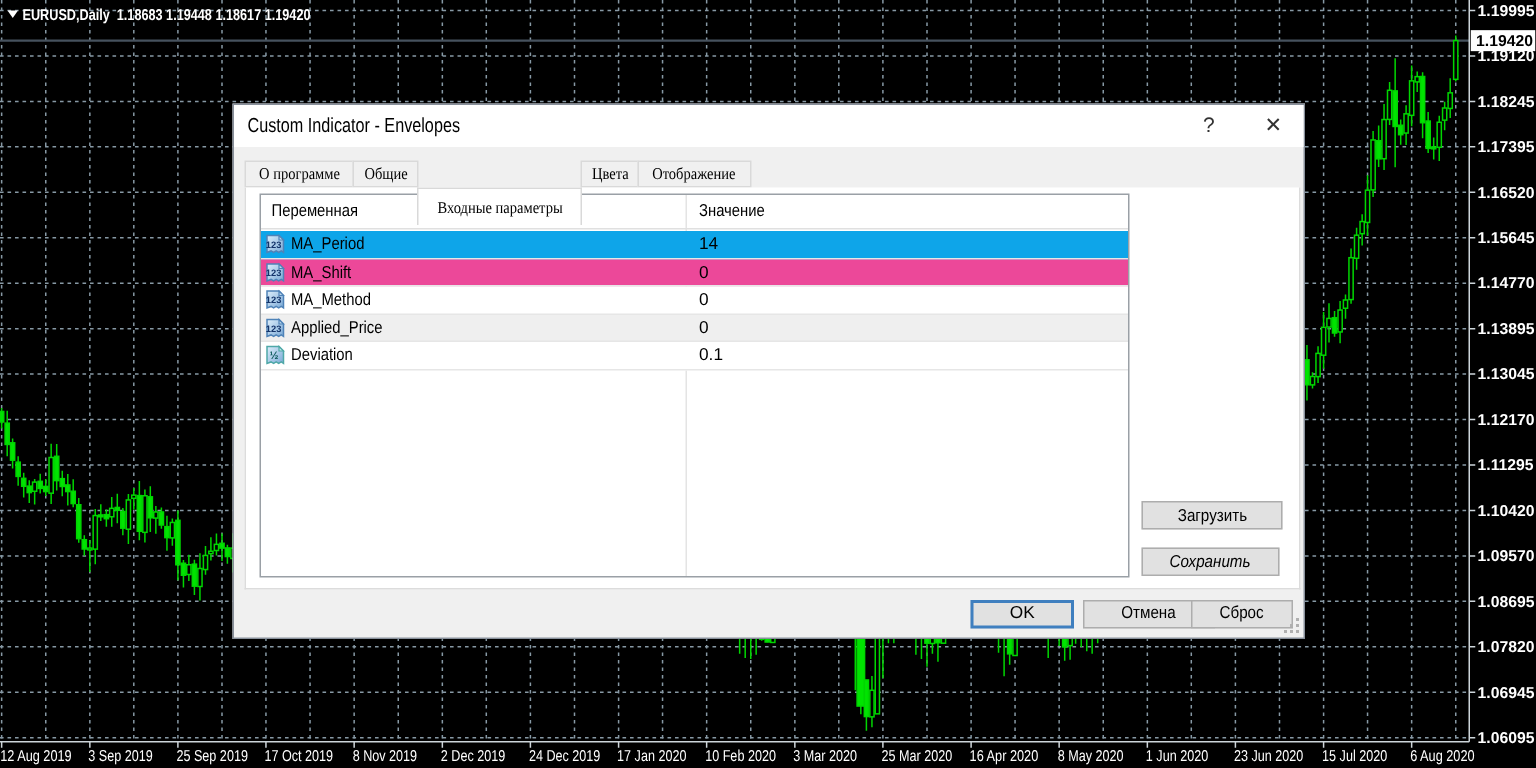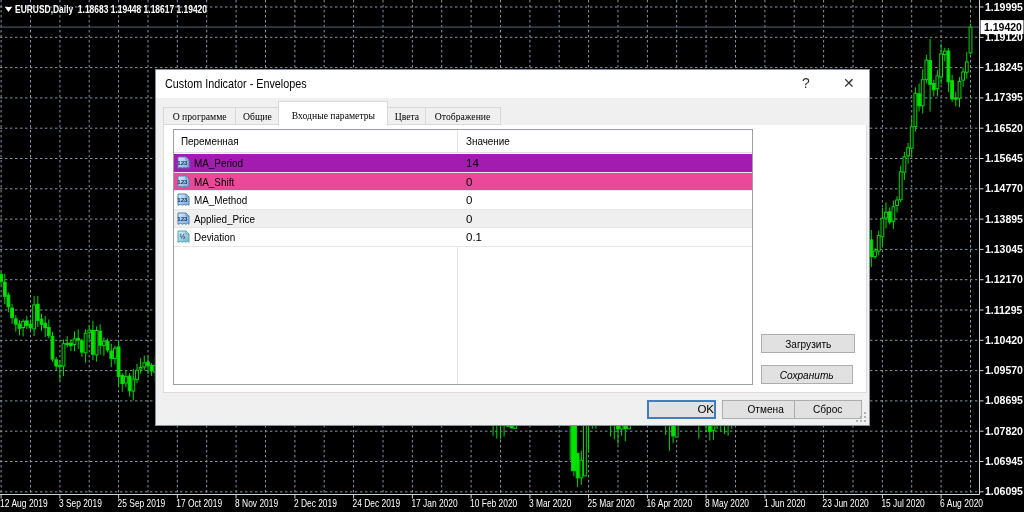--- a/index.html
+++ b/index.html
@@ -17,21 +17,21 @@
 #tbl .hdr .h2{position:absolute;left:292px;top:5px;}
 #colline{position:absolute;left:283px;top:0;width:1px;height:100%;background:#e4e4e4;}
 #rows{position:absolute;left:0;top:24px;width:100%;}
 .row{position:relative;width:100%;height:18.5px;border-bottom:1px solid #e6e6e6;font-size:11.5px;}
 .row .ic{position:absolute;left:3px;top:2px;}
 .row .rn{position:absolute;left:20px;top:3px;color:#000;}
 .row .rv{position:absolute;left:292px;top:3px;color:#000;}
 .btn{position:absolute;background:#e1e1e1;border:1px solid #adadad;font-size:11.5px;color:#000;text-align:center;font-family:"Liberation Sans", sans-serif;padding:0;}
 #bload{left:605px;top:264px;width:94px;height:19px;}
 #bsave{left:605px;top:295px;width:92px;height:19px;font-style:italic;}
-#bok{left:491px;top:330px;width:69px;height:19px;border:2px solid #3f7fbf;line-height:15px;text-align:right;}
+#bok{left:491px;top:330px;width:69px;height:19px;border:2px solid #3f7fbf;line-height:15px;}
 #bcancel{left:566px;top:330px;width:88px;height:19px;line-height:17px;}
 #breset{left:638px;top:330px;width:68px;height:19px;line-height:17px;}
 #grip{position:absolute;right:2px;bottom:2px;width:12px;height:12px;}
 .sqL{display:inline-block;transform:scaleX(.86);transform-origin:0 50%;white-space:nowrap;}
 .sqT{display:inline-block;transform:scaleX(.8);transform-origin:0 50%;white-space:nowrap;}
 .sqC{display:inline-block;transform:scaleX(.88);transform-origin:50% 50%;white-space:nowrap;}
 </style></head>
 <body>
 <svg width="1024" height="512" viewBox="0 0 1024 512" style="position:absolute;left:0;top:0">
 <rect width="1024" height="512" fill="#000000"></rect>
@@ -358,32 +358,32 @@
 <text x="15" y="13" font-family="Liberation Sans, sans-serif" font-size="10.5" font-weight="700" fill="#ffffff" textLength="192" lengthAdjust="spacingAndGlyphs">EURUSD,Daily&nbsp;&nbsp;1.18683 1.19448 1.18617 1.19420</text>
 </svg>
 <div id="dlg">
  <div id="ttl">
       <span class="t"><span class="sqT">Custom Indicator - Envelopes</span></span>
       <span class="q">?</span>
       <span class="x">✕</span>
     </div>
  <div class="tab" style="left:7px;width:73px;"><span class="sqC">О программе</span></div>
  <div class="tab" style="left:79px;width:44px;"><span class="sqC">Общие</span></div>
- <div class="tab act" style="left:122px;width:110px;"><span class="sqC">Входные параметры</span></div>
+ <div class="tab act" style="left:122px;width:110px;margin-top:24px;"><span class="sqC">Входные параметры</span></div>
  <div class="tab" style="left:231px;width:39px;"><span class="sqC">Цвета</span></div>
  <div class="tab" style="left:269px;width:76px;"><span class="sqC">Отображение</span></div>
  <div id="page">
   <div id="tbl">
    <div id="colline"></div>
    <div class="hdr">
           <span class="h1"><span class="sqL">Переменная</span></span>
           <span class="h2"><span class="sqL">Значение</span></span>
         </div>
    <div id="rows">
-          <div class="row" style="background:#a21caf">
+          <div class="row" style="background:#0ea5e9">
             <span class="ic"><svg width="13" height="14" viewBox="0 0 13 14">
                 <defs>
                   <linearGradient id="ga" x1="0" y1="0" x2="1" y2="1">
                     <stop offset="0" stop-color="#ddeefb"></stop>
                     <stop offset="1" stop-color="#7aa9d6"></stop>
                   </linearGradient>
                 </defs>
                 <path d="M1 1h8l3 3v8.3l-1.5-1-1.7 1-1.7-1-1.7 1-1.7-1L1 12.3z" fill="url(#ga)" stroke="#4f83b8" stroke-width="1"></path>
                 <path d="M9 1l3 3H9z" fill="#bcd6ec" stroke="#4f83b8" stroke-width="0.8"></path>
                 <text x="5.4" y="9" text-anchor="middle" font-family="Liberation Sans, sans-serif" font-size="6.2" font-weight="700" fill="#14356b">123</text>

